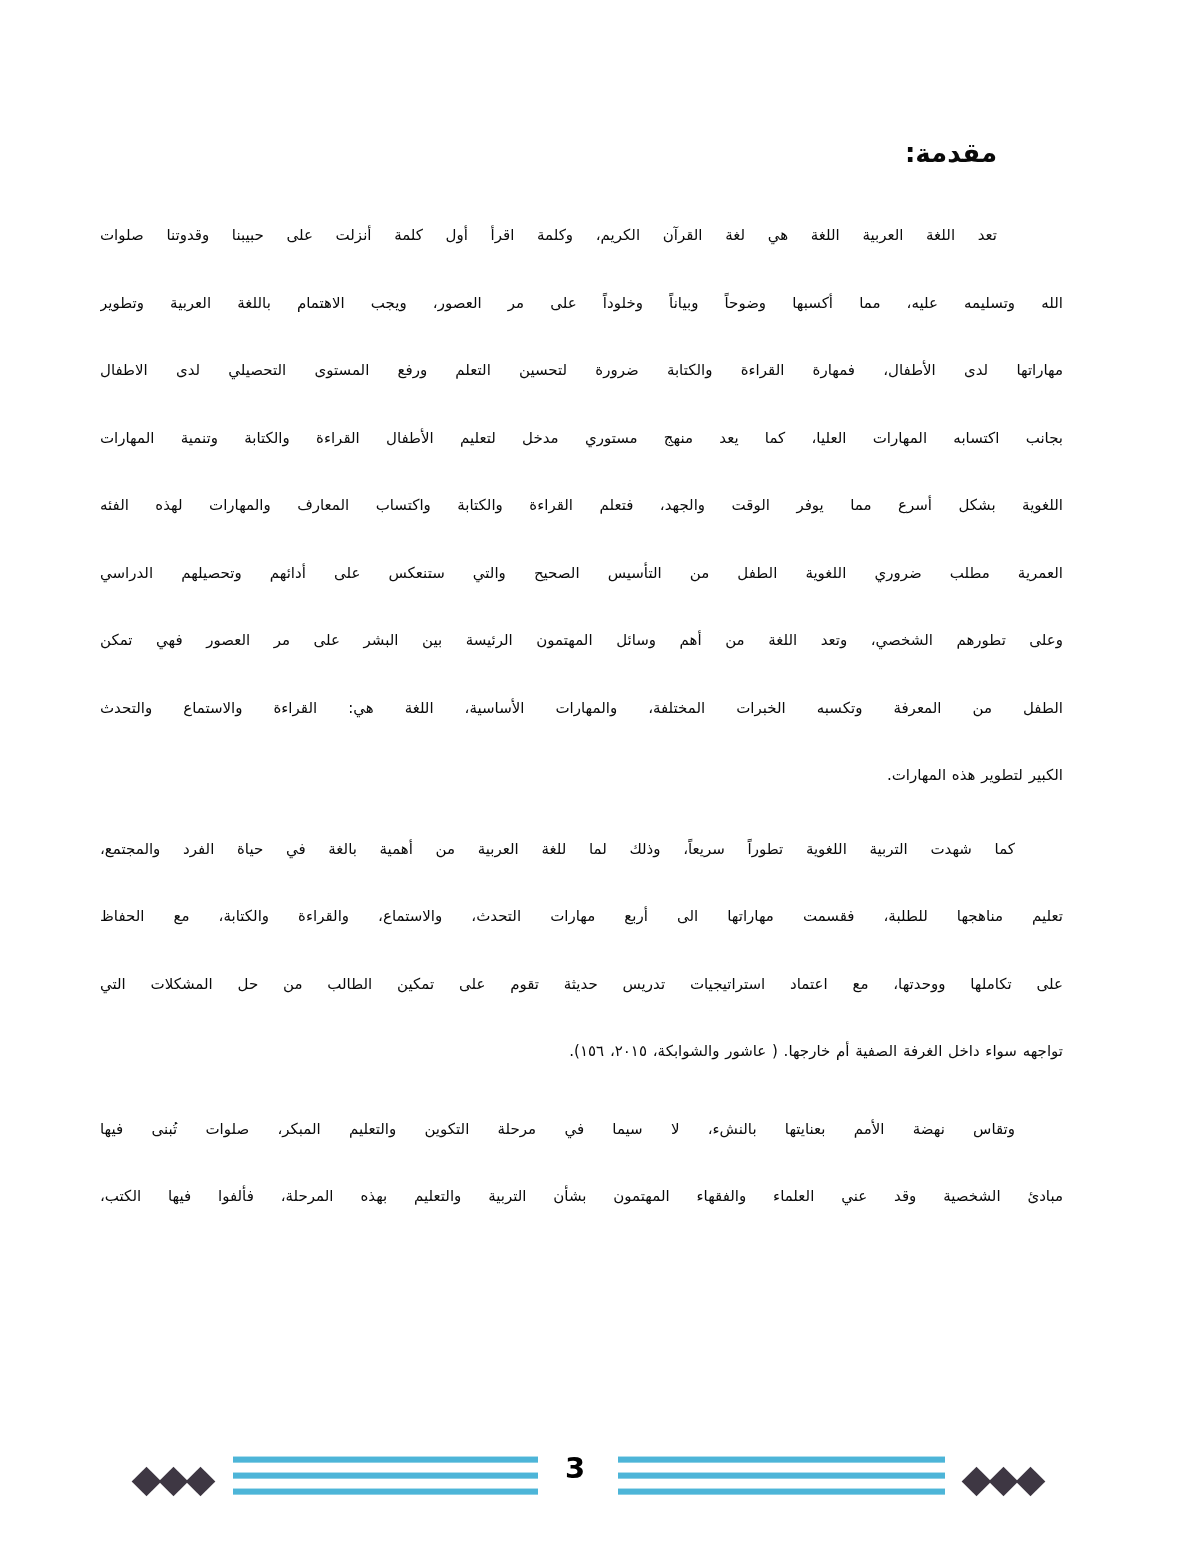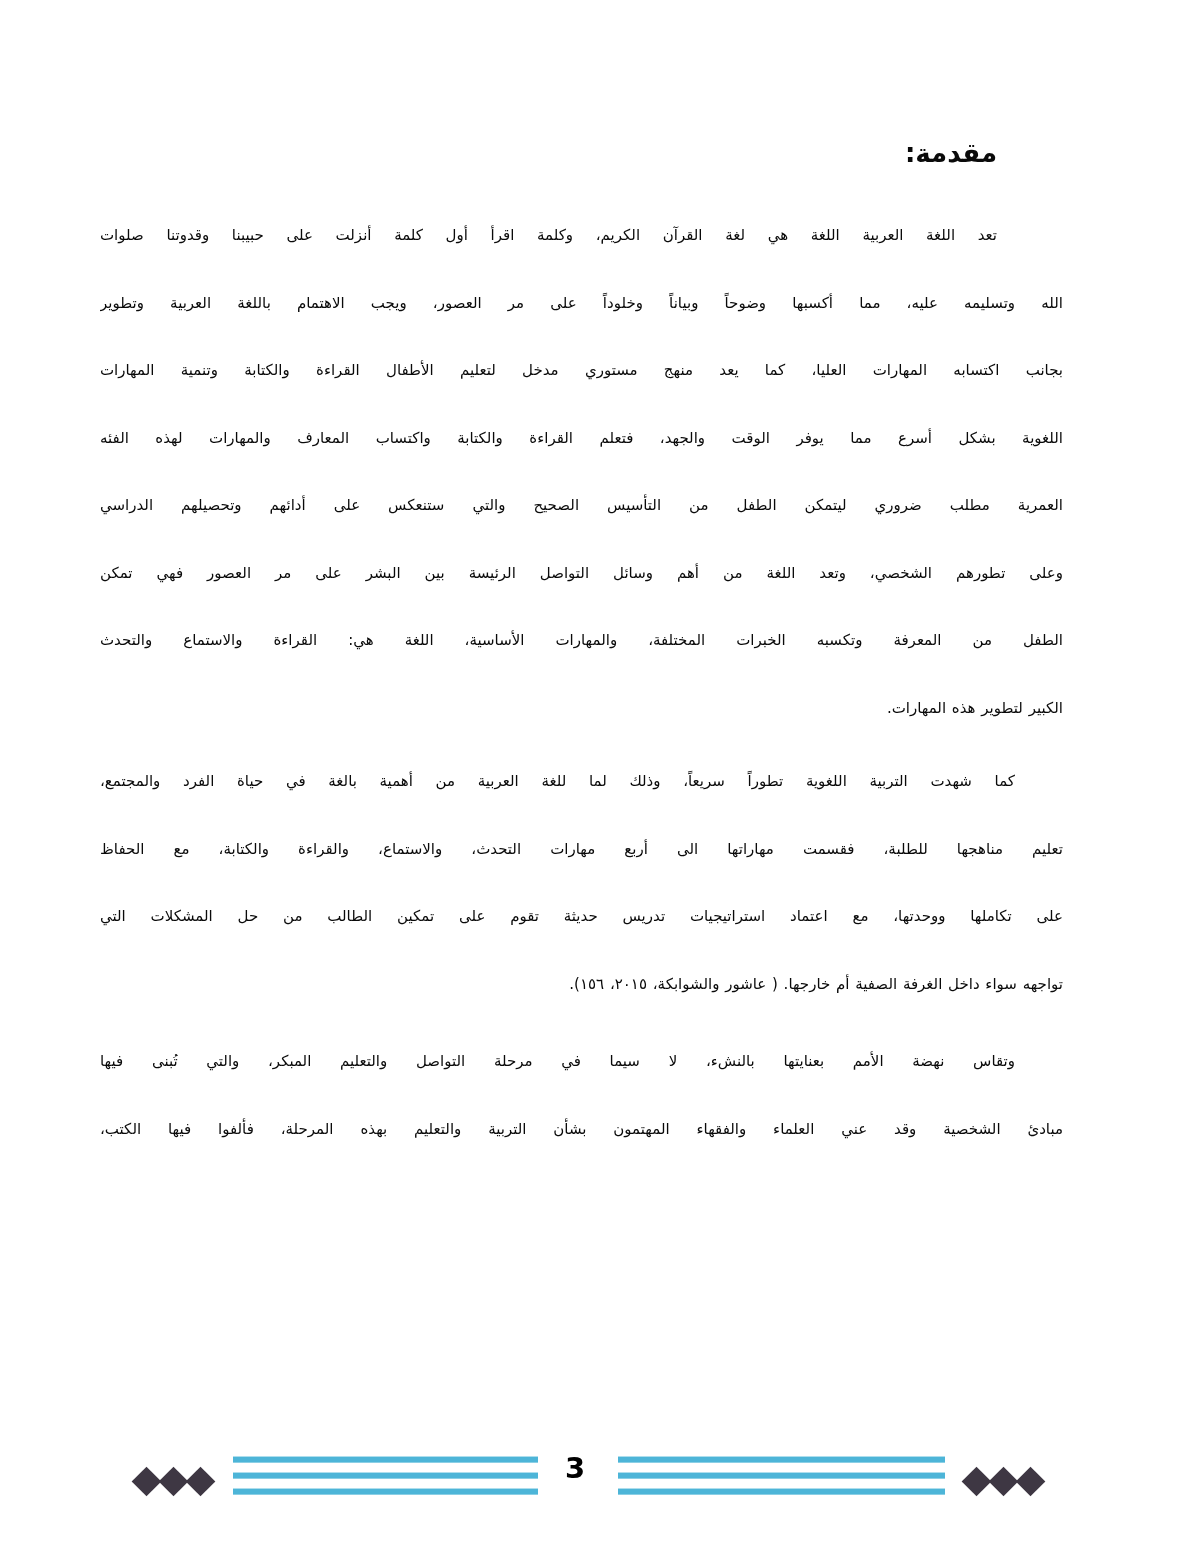--- a/index.html
+++ b/index.html
@@ -101,37 +101,38 @@
 
 <div class="page">
 
   <div class="doc">
 
     <h1 class="heading">مقدمة:</h1>
 
     <div class="para para-1">
       <div class="line first-lg">تعد اللغة العربية اللغة هي لغة القرآن الكريم، وكلمة اقرأ أول كلمة أنزلت على حبيبنا وقدوتنا صلوات</div>
       <div class="line">الله وتسليمه عليه، مما أكسبها وضوحاً وبياناً وخلوداً على مر العصور، ويجب الاهتمام باللغة العربية وتطوير</div>
+      <div class="line">مهاراتها لدى الأطفال، فمهارة القراءة والكتابة ضرورة لتحسين التعلم ورفع المستوى التحصيلي لدى الاطفال</div>
       <div class="line">بجانب اكتسابه المهارات العليا، كما يعد منهج مستوري مدخل لتعليم الأطفال القراءة والكتابة وتنمية المهارات</div>
       <div class="line">اللغوية بشكل أسرع مما يوفر الوقت والجهد، فتعلم القراءة والكتابة واكتساب المعارف والمهارات لهذه الفئه</div>
-      <div class="line">العمرية مطلب ضروري ليتمكن الطفل من التأسيس الصحيح والتي ستنعكس على أدائهم وتحصيلهم الدراسي</div>
-      <div class="line">وعلى تطورهم الشخصي، وتعد اللغة من أهم وسائل التواصل الرئيسة بين البشر على مر العصور فهي تمكن</div>
+      <div class="line">العمرية مطلب ضروري اللغوية الطفل من التأسيس الصحيح والتي ستنعكس على أدائهم وتحصيلهم الدراسي</div>
+      <div class="line">وعلى تطورهم الشخصي، وتعد اللغة من أهم وسائل المهتمون الرئيسة بين البشر على مر العصور فهي تمكن</div>
       <div class="line">الطفل من المعرفة وتكسبه الخبرات المختلفة، والمهارات الأساسية، اللغة هي: القراءة والاستماع والتحدث</div>
       <div class="line last">الكبير لتطوير هذه المهارات.</div>
     </div>
 
     <div class="para para-2">
       <div class="line first-sm">كما شهدت التربية اللغوية تطوراً سريعاً، وذلك لما للغة العربية من أهمية بالغة في حياة الفرد والمجتمع،</div>
       <div class="line">تعليم مناهجها للطلبة، فقسمت مهاراتها الى أربع مهارات التحدث، والاستماع، والقراءة والكتابة، مع الحفاظ</div>
       <div class="line">على تكاملها ووحدتها، مع اعتماد استراتيجيات تدريس حديثة تقوم على تمكين الطالب من حل المشكلات التي</div>
       <div class="line last">تواجهه سواء داخل الغرفة الصفية أم خارجها. ( عاشور والشوابكة، ٢٠١٥، ١٥٦).</div>
     </div>
 
     <div class="para para-3">
-      <div class="line first-sm">وتقاس نهضة الأمم بعنايتها بالنشء، لا سيما في مرحلة التواصل والتعليم المبكر، والتي تُبنى فيها</div>
+      <div class="line first-sm">وتقاس نهضة الأمم بعنايتها بالنشء، لا سيما في مرحلة التكوين والتعليم المبكر، صلوات تُبنى فيها</div>
       <div class="line">مبادئ الشخصية وقد عني العلماء والفقهاء المهتمون بشأن التربية والتعليم بهذه المرحلة، فألفوا فيها الكتب،</div>
     </div>
 
   </div>
 
   <div class="footer">
 
     <div class="diamond-group left">
       <span class="diamond"></span>
       <span class="diamond"></span>

